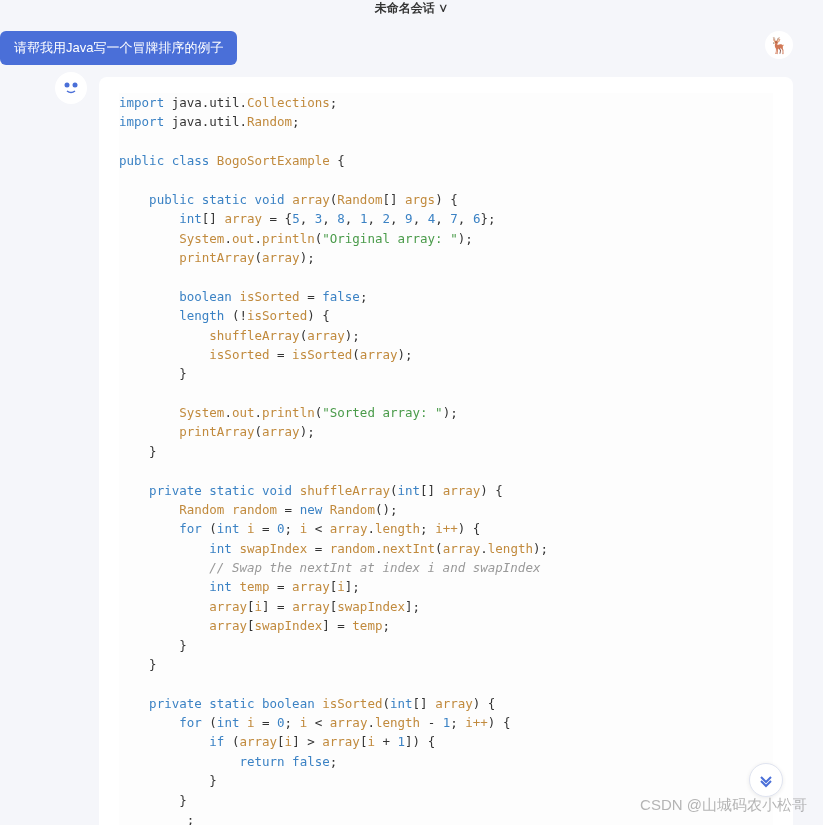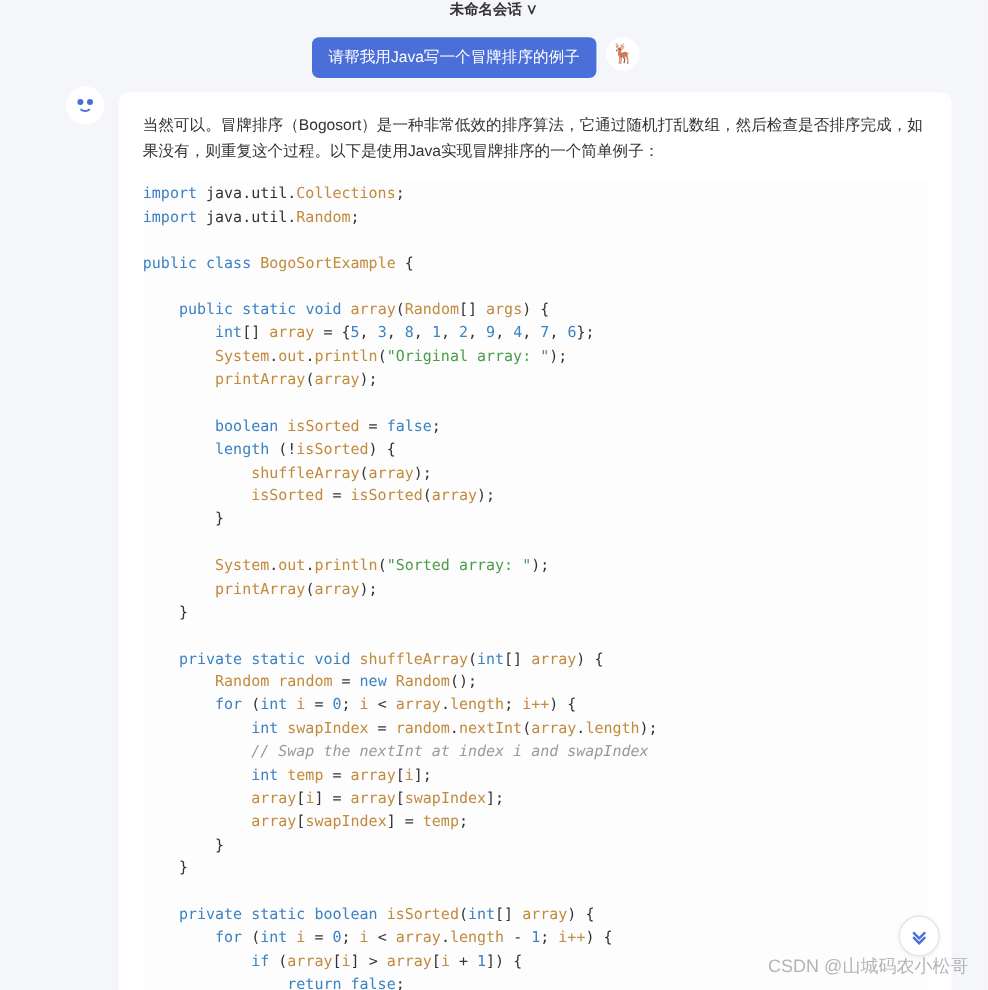--- a/index.html
+++ b/index.html
@@ -13,21 +13,21 @@
     }
     .header-title {
       text-align: center;
       font-size: 12px;
       color: #333;
       padding: 0 0 2px;
       font-weight: 700;
     }
     .user-message-row {
       display: flex;
-      justify-content: center;
+      justify-content: space-between;
       align-items: flex-start;
       padding: 12px 30px 12px 0;
       gap: 8px;
     }
     .user-bubble {
       background: #4a6fd8;
       color: #fff;
       padding: 8px 14px;
       border-radius: 6px;
       font-size: 13px;
@@ -132,21 +132,20 @@
 <div class="bot-avatar">
   <svg class="bot-face" width="24" height="24" viewBox="0 0 24 24">
     <circle cx="8" cy="9" r="2.5" fill="#4a6fd8"></circle>
     <circle cx="16" cy="9" r="2.5" fill="#4a6fd8"></circle>
     <path d="M8 15 Q12 18 16 15" stroke="#4a6fd8" stroke-width="1.5" fill="none"></path>
   </svg>
 </div>
 
 <div class="bot-row">
   <div class="bot-content">
-    <div class="bot-intro">当然可以。冒牌排序（Bogosort）是一种非常低效的排序算法，它通过随机打乱数组，然后检查是否排序完成，如果没有，则重复这个过程。以下是使用Java实现冒牌排序的一个简单例子：</div>
 
     <div class="code-block"><span class="kw">import</span><span> java.util.</span><span class="cls">Collections</span>;
 <span class="kw">import</span><span> java.util.</span><span class="cls">Random</span>;
 
 <span class="kw">public</span> <span class="kw">class</span> <span class="cls">BogoSortExample</span> {
 
     <span class="kw">public</span> <span class="kw">static</span> <span class="kw">void</span> <span class="mth">array</span>(<span class="cls">Random</span>[] <span class="var">args</span>) {
         <span class="kw">int</span>[] <span class="var">array</span> = {<span class="num">5</span>, <span class="num">3</span>, <span class="num">8</span>, <span class="num">1</span>, <span class="num">2</span>, <span class="num">9</span>, <span class="num">4</span>, <span class="num">7</span>, <span class="num">6</span>};
         <span class="sys">System</span>.<span class="var">out</span>.<span class="mth">println</span>(<span class="str">"Original array: "</span>);
         <span class="mth">printArray</span>(<span class="var">array</span>);

